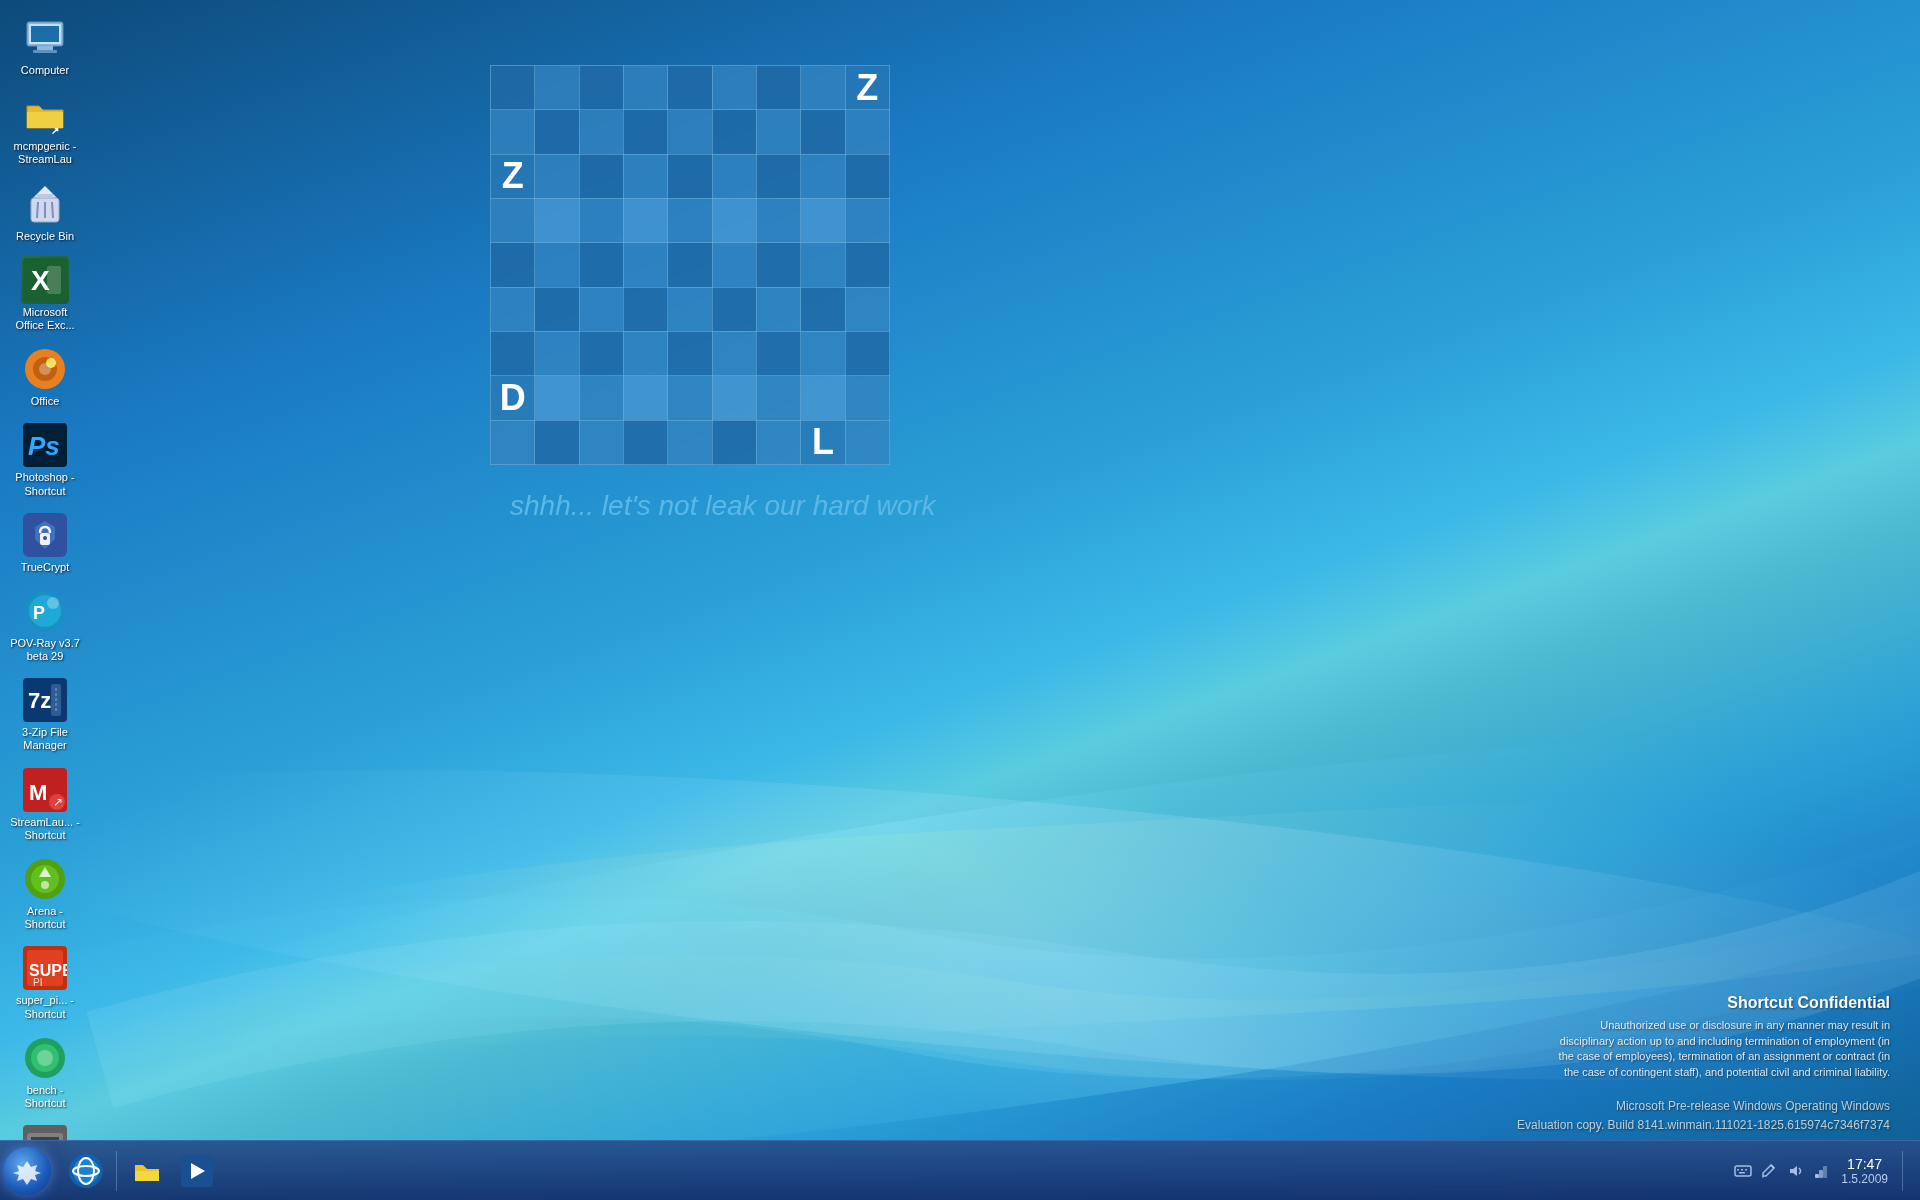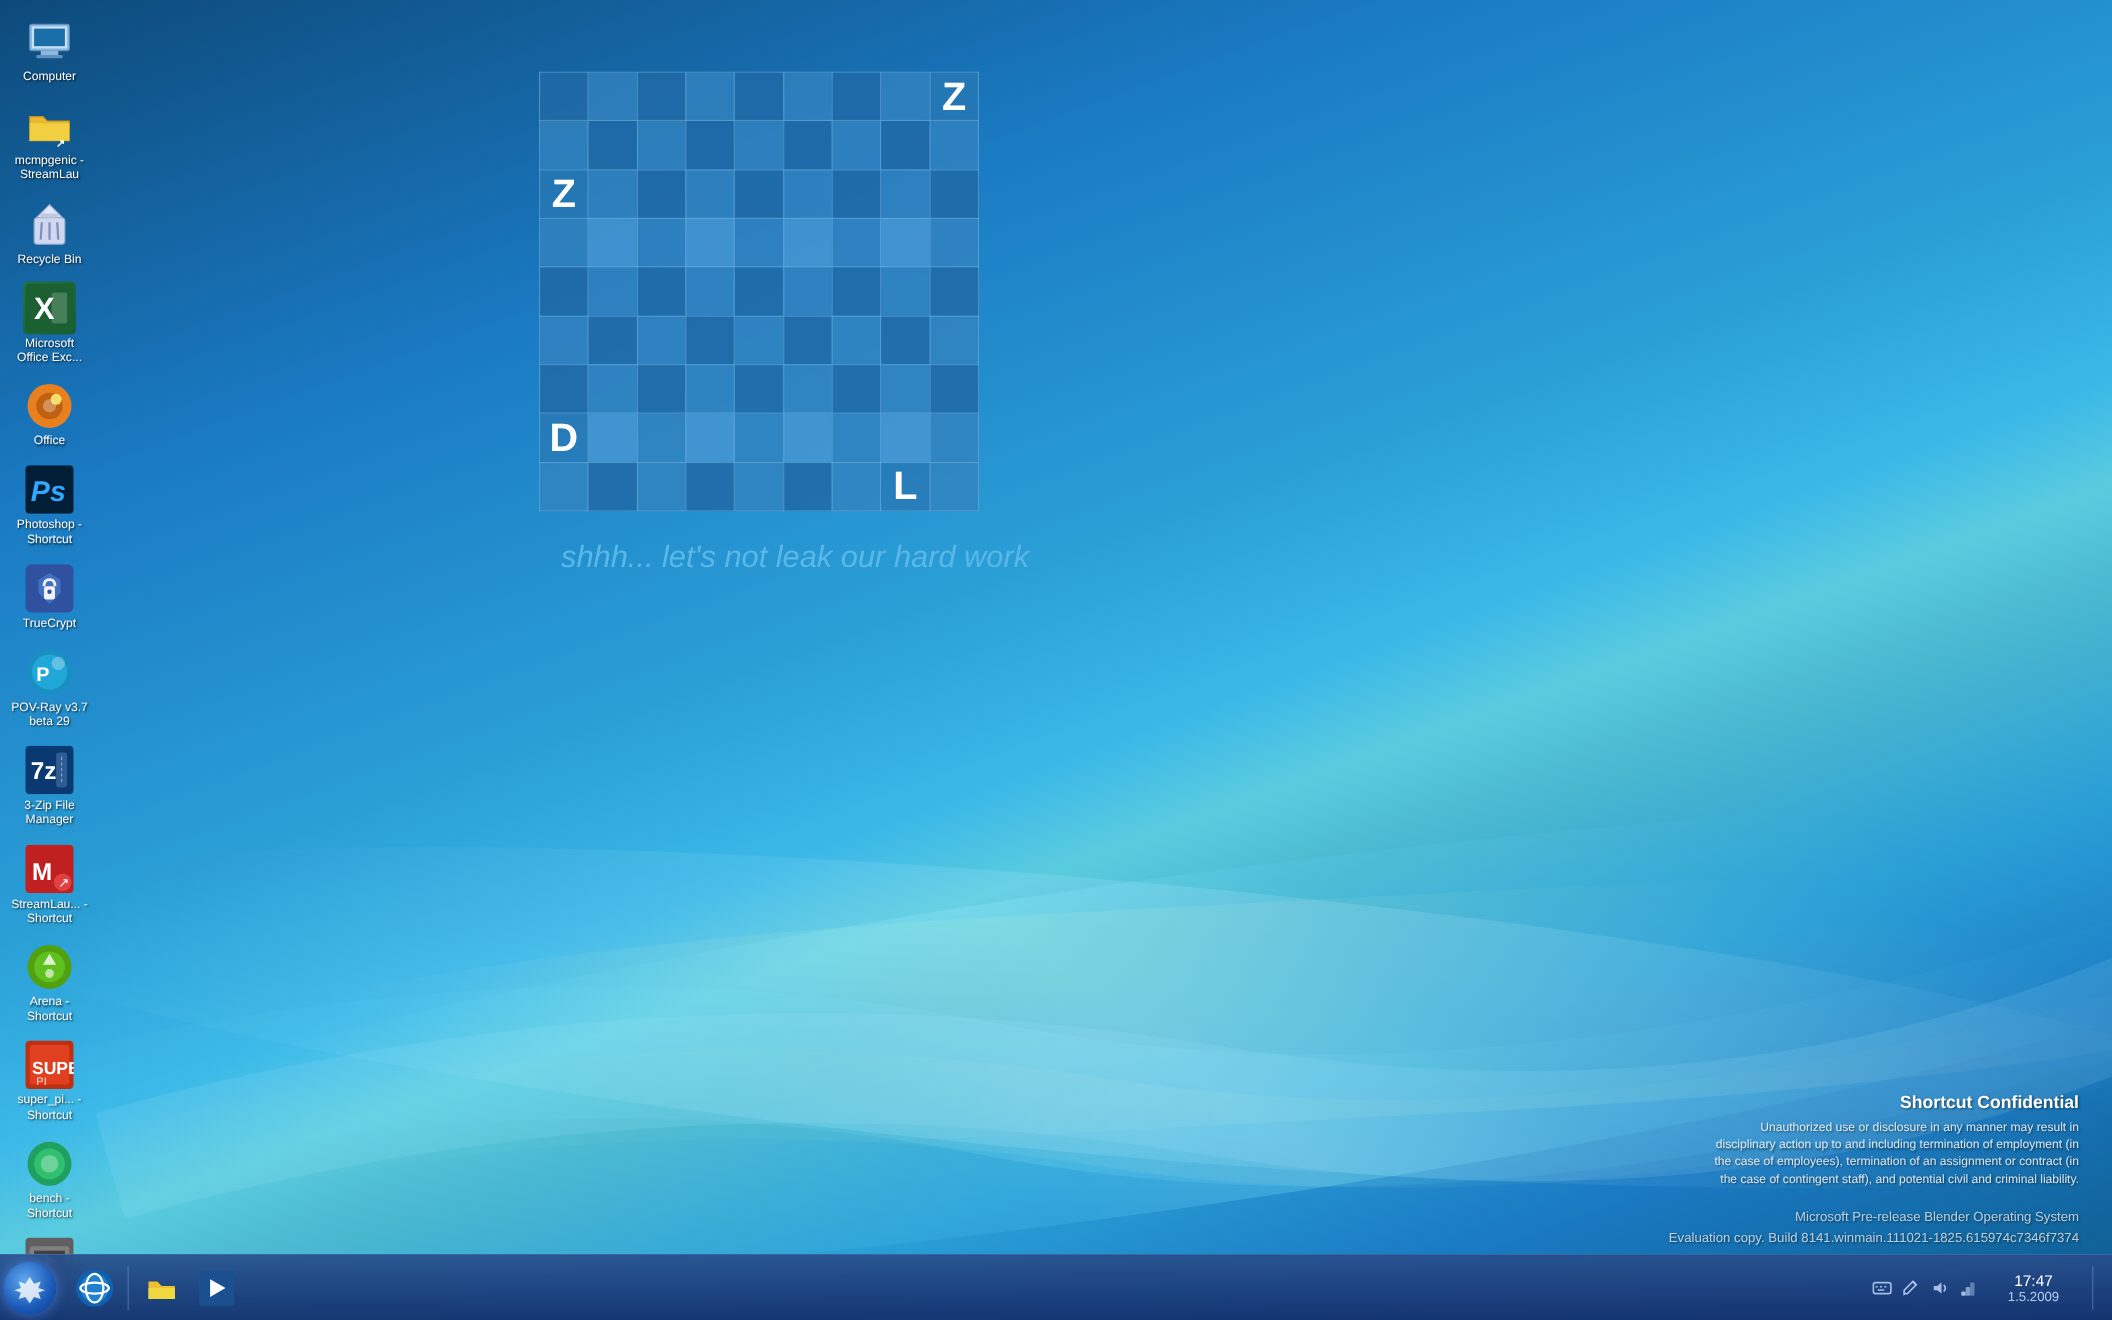--- a/index.html
+++ b/index.html
@@ -265,21 +265,21 @@
     }
 
     .taskbar-spacer {
       flex: 1;
     }
 
     .system-tray {
       display: flex;
       align-items: center;
       padding: 0 8px;
-      gap: 16px;
+      gap: 0;
     }
 
     .tray-icons {
       display: flex;
       align-items: center;
       gap: 6px;
     }
 
     .tray-icon {
       width: 20px;
@@ -654,21 +654,21 @@
   </div>
 
   <div class="tagline">shhh... let's not leak our hard work</div>
 
   <div class="confidential-box">
     <div class="confidential-title">Shortcut Confidential</div>
     <div class="confidential-text">Unauthorized use or disclosure in any manner may result in disciplinary action up to and including termination of employment (in the case of employees), termination of an assignment or contract (in the case of contingent staff), and potential civil and criminal liability.</div>
   </div>
 
   <div class="build-info">
-    <div class="build-line">Microsoft Pre-release Blender Operating System</div>
+    <div class="build-line">Microsoft Pre-release Windows Operating Windows</div>
     <div class="build-line">Evaluation copy. Build 8141.winmain.111021-1825.615974c7346f7374</div>
   </div>
 
   <div class="taskbar">
 
     <div class="start-button">
       <div class="start-orb">
         <svg viewBox="0 0 28 28" width="24" height="24">
           <path d="M14,4 L18,10 L24,8 L22,14 L28,16 L22,18 L24,24 L18,22 L14,28 L10,22 L4,24 L6,18 L0,16 L6,14 L4,8 L10,10 Z" fill="white" opacity="0.8"></path>
         </svg>

